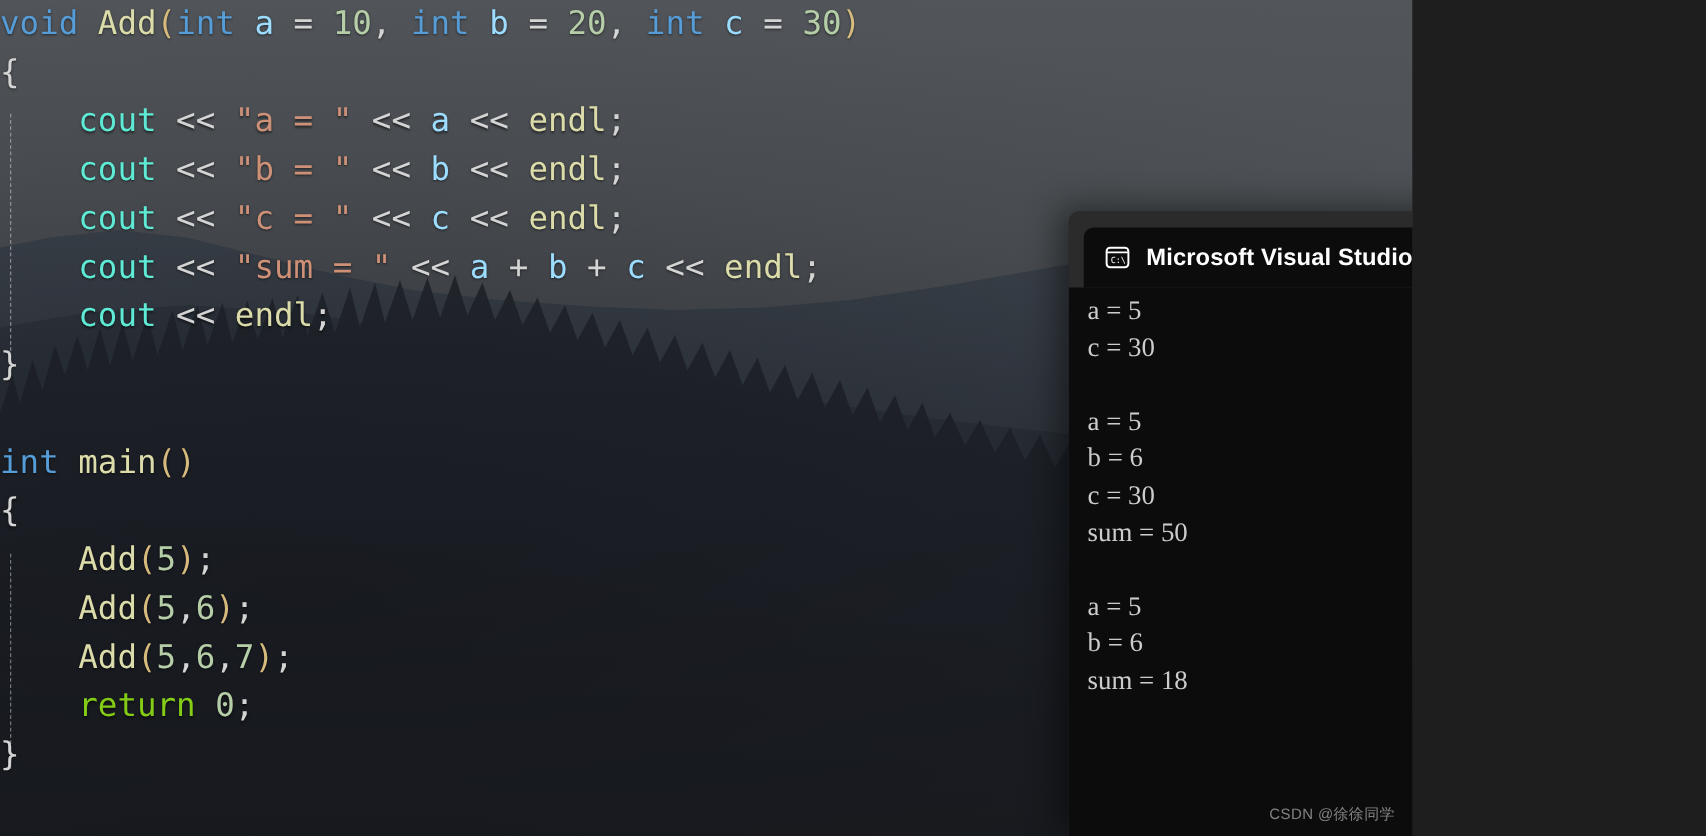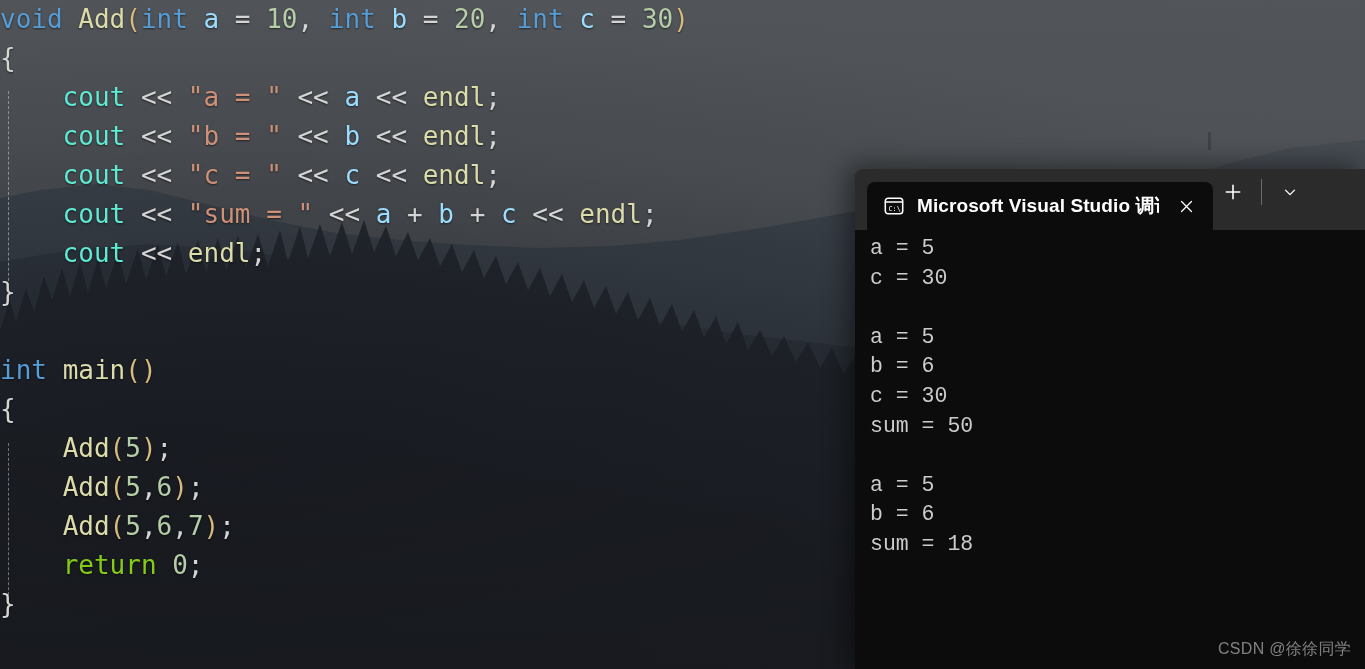--- a/index.html
+++ b/index.html
@@ -5,21 +5,21 @@
   html, body {
     margin: 0;
     padding: 0;
     width: 1365px;
     height: 669px;
     overflow: hidden;
     background: #1e1e1e;
   }
   #root {
     position: relative;
-    width: 1365px;
+    width: 1130px;
     height: 669px;
     overflow: hidden;
     font-family: "Liberation Sans", sans-serif;
   }
 
   
   #editor {
     position: absolute;
     inset: 0;
     background: #22252b;
@@ -176,35 +176,35 @@
   }
   #term-body {
     position: absolute;
     left: 0; right: 0;
     top: 61px; bottom: 0;
     background: #0c0c0c;
     padding: 4px 0 0 15px;
     overflow: hidden;
   }
   #term-output {
-    font-family: Liberation Mono, monospace;
+    font-family: Liberation Serif, serif;
     font-size: 21.5px;
     line-height: 29.6px;
     color: #cccccc;
     white-space: pre;
   }
   .t-blank { height: 29.6px; }
 
   
   #watermark {
     position: absolute;
     right: 14px;
     bottom: 9px;
     color: rgba(200,200,200,0.62);
-    font-size: 16px;
+    font-size: 12px;
     font-family: "Liberation Sans", sans-serif;
     letter-spacing: 0.3px;
     pointer-events: none;
   }
 </style>
 </head>
 <body>
 
 <div id="root">
 

